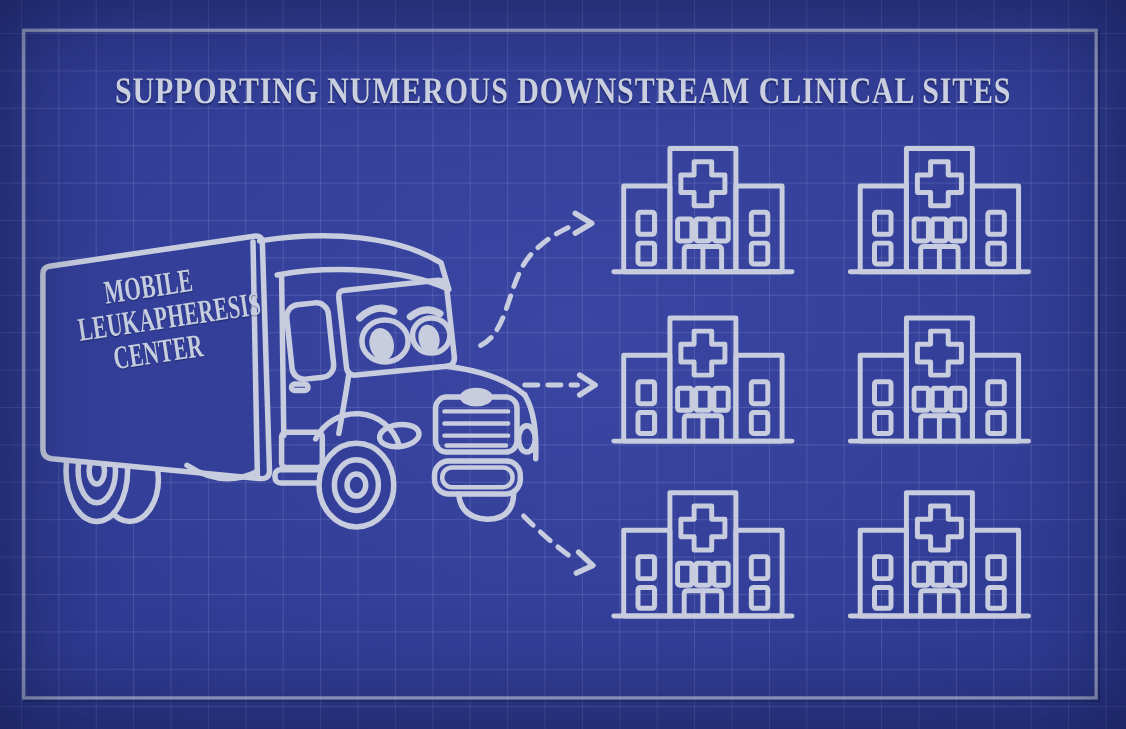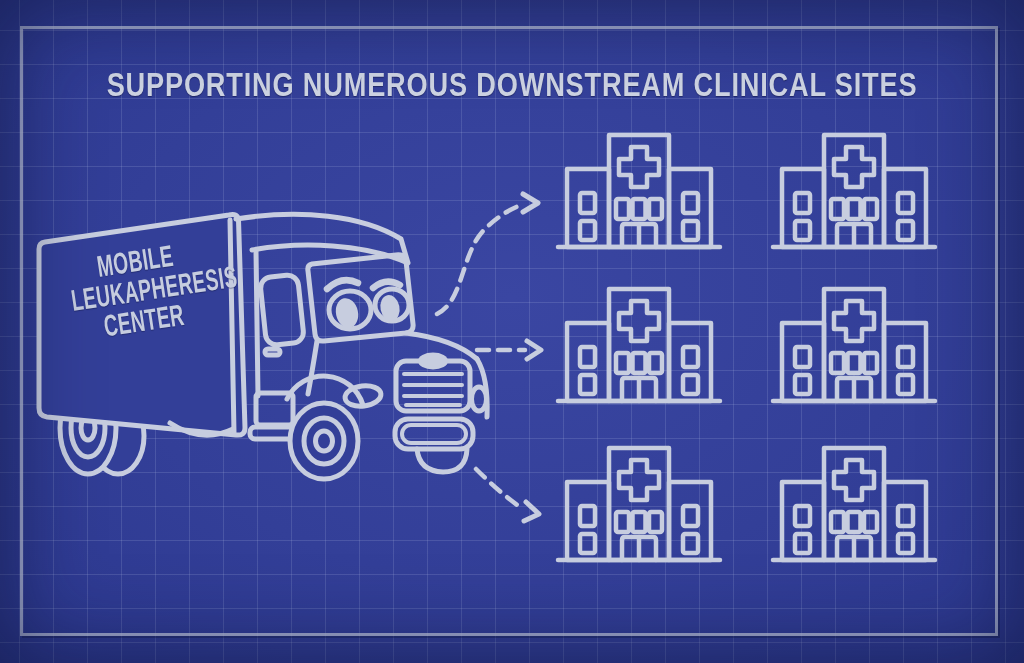--- a/index.html
+++ b/index.html
@@ -1,18 +1,18 @@
 <!DOCTYPE html>
 <html><head>
 <meta charset="utf-8">
 <style>
   html,body{margin:0;padding:0;background:#2a358b;}
   .canvas{position:relative;width:1024px;height:663px;overflow:hidden;
     background:radial-gradient(ellipse at 50% 45%, #3a46a2 0%, #333f98 55%, #2c388f 100%);
-    font-family:Liberation Sans, sans-serif;}
+    font-family:Liberation Serif, serif;}
   .grid-layer{position:absolute;inset:0;
     background-image:
       linear-gradient(to right, rgba(180,192,228,0.18) 1px, transparent 1px),
       linear-gradient(to bottom, rgba(180,192,228,0.18) 1px, transparent 1px);
     background-size:34px 34px;background-position:19px 30px;}
   .vignette{position:absolute;inset:0;box-shadow:inset 0 0 80px 14px rgba(10,16,48,0.5);pointer-events:none;}
   .frame{position:absolute;left:20px;top:26px;width:972px;height:604px;
     border:3px solid rgba(200,208,228,0.75);
     box-shadow:2px 2px 0 rgba(18,24,64,0.35), inset 1px 1px 0 rgba(255,255,255,0.07);}
   .title{position:absolute;left:0;top:66px;width:1024px;margin:0;text-align:center;

